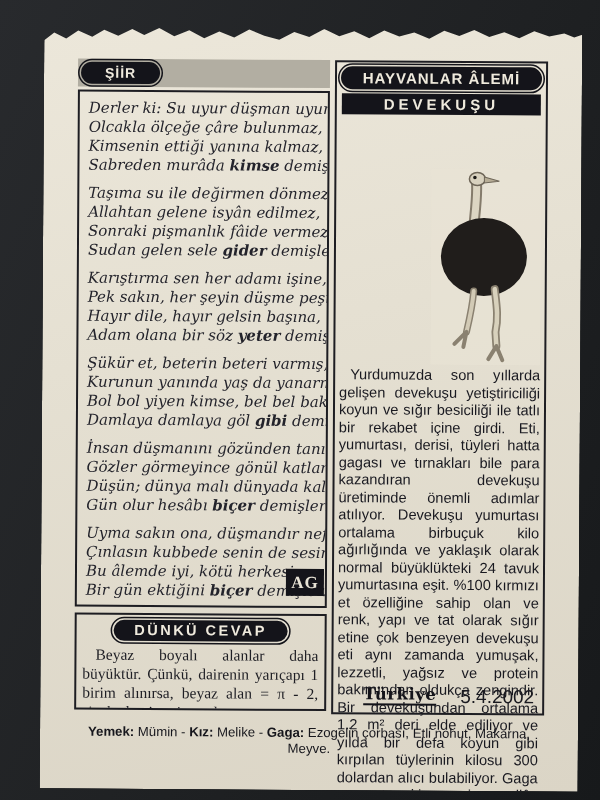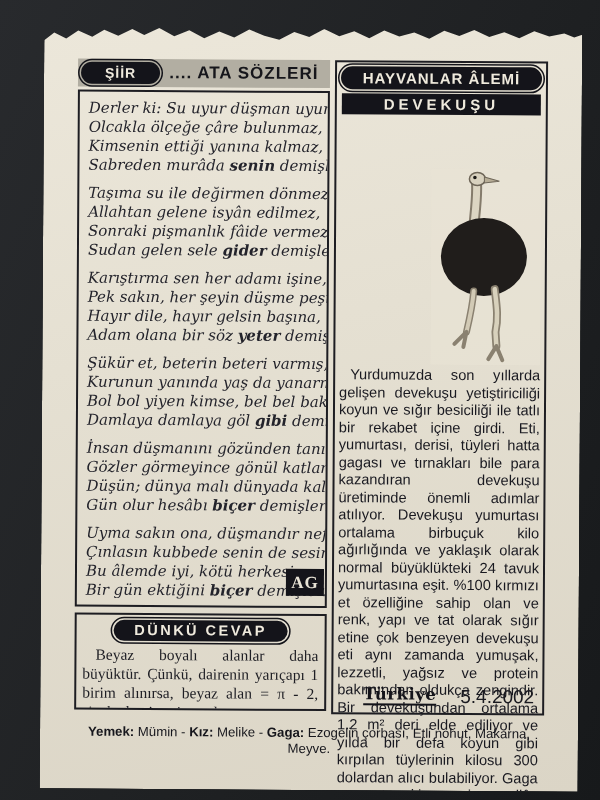--- a/index.html
+++ b/index.html
@@ -106,30 +106,29 @@
 <body>
 
 <div class="scene">
   <div class="paper">
 
     <div class="columns">
 
       <div class="left-col">
         <div class="siir-header">
           <div class="siir-pill">ŞİİR</div>
-          <div class="siir-title">.... ATA SÖZLERİ</div>
         </div>
 
         <div class="poem-box">
           <div id="poem-container">
               <div class="stanza">
                 <div class="poem-line">Derler ki: Su uyur düşman uyumaz,</div>
                 <div class="poem-line">Olcakla ölçeğe çâre bulunmaz,</div>
                 <div class="poem-line">Kimsenin ettiği yanına kalmaz,</div>
-                <div class="poem-line">Sabreden murâda <b>senin</b> demişler.</div>
+                <div class="poem-line">Sabreden murâda <b>kimse</b> demişler.</div>
               </div>
               <div class="stanza">
                 <div class="poem-line">Taşıma su ile değirmen dönmez,</div>
                 <div class="poem-line">Allahtan gelene isyân edilmez,</div>
                 <div class="poem-line">Sonraki pişmanlık fâide vermez,</div>
                 <div class="poem-line">Sudan gelen sele <b>gider</b> demişler.</div>
               </div>
               <div class="stanza">
                 <div class="poem-line">Karıştırma sen her adamı işine,</div>
                 <div class="poem-line">Pek sakın, her şeyin düşme peşine,</div>

